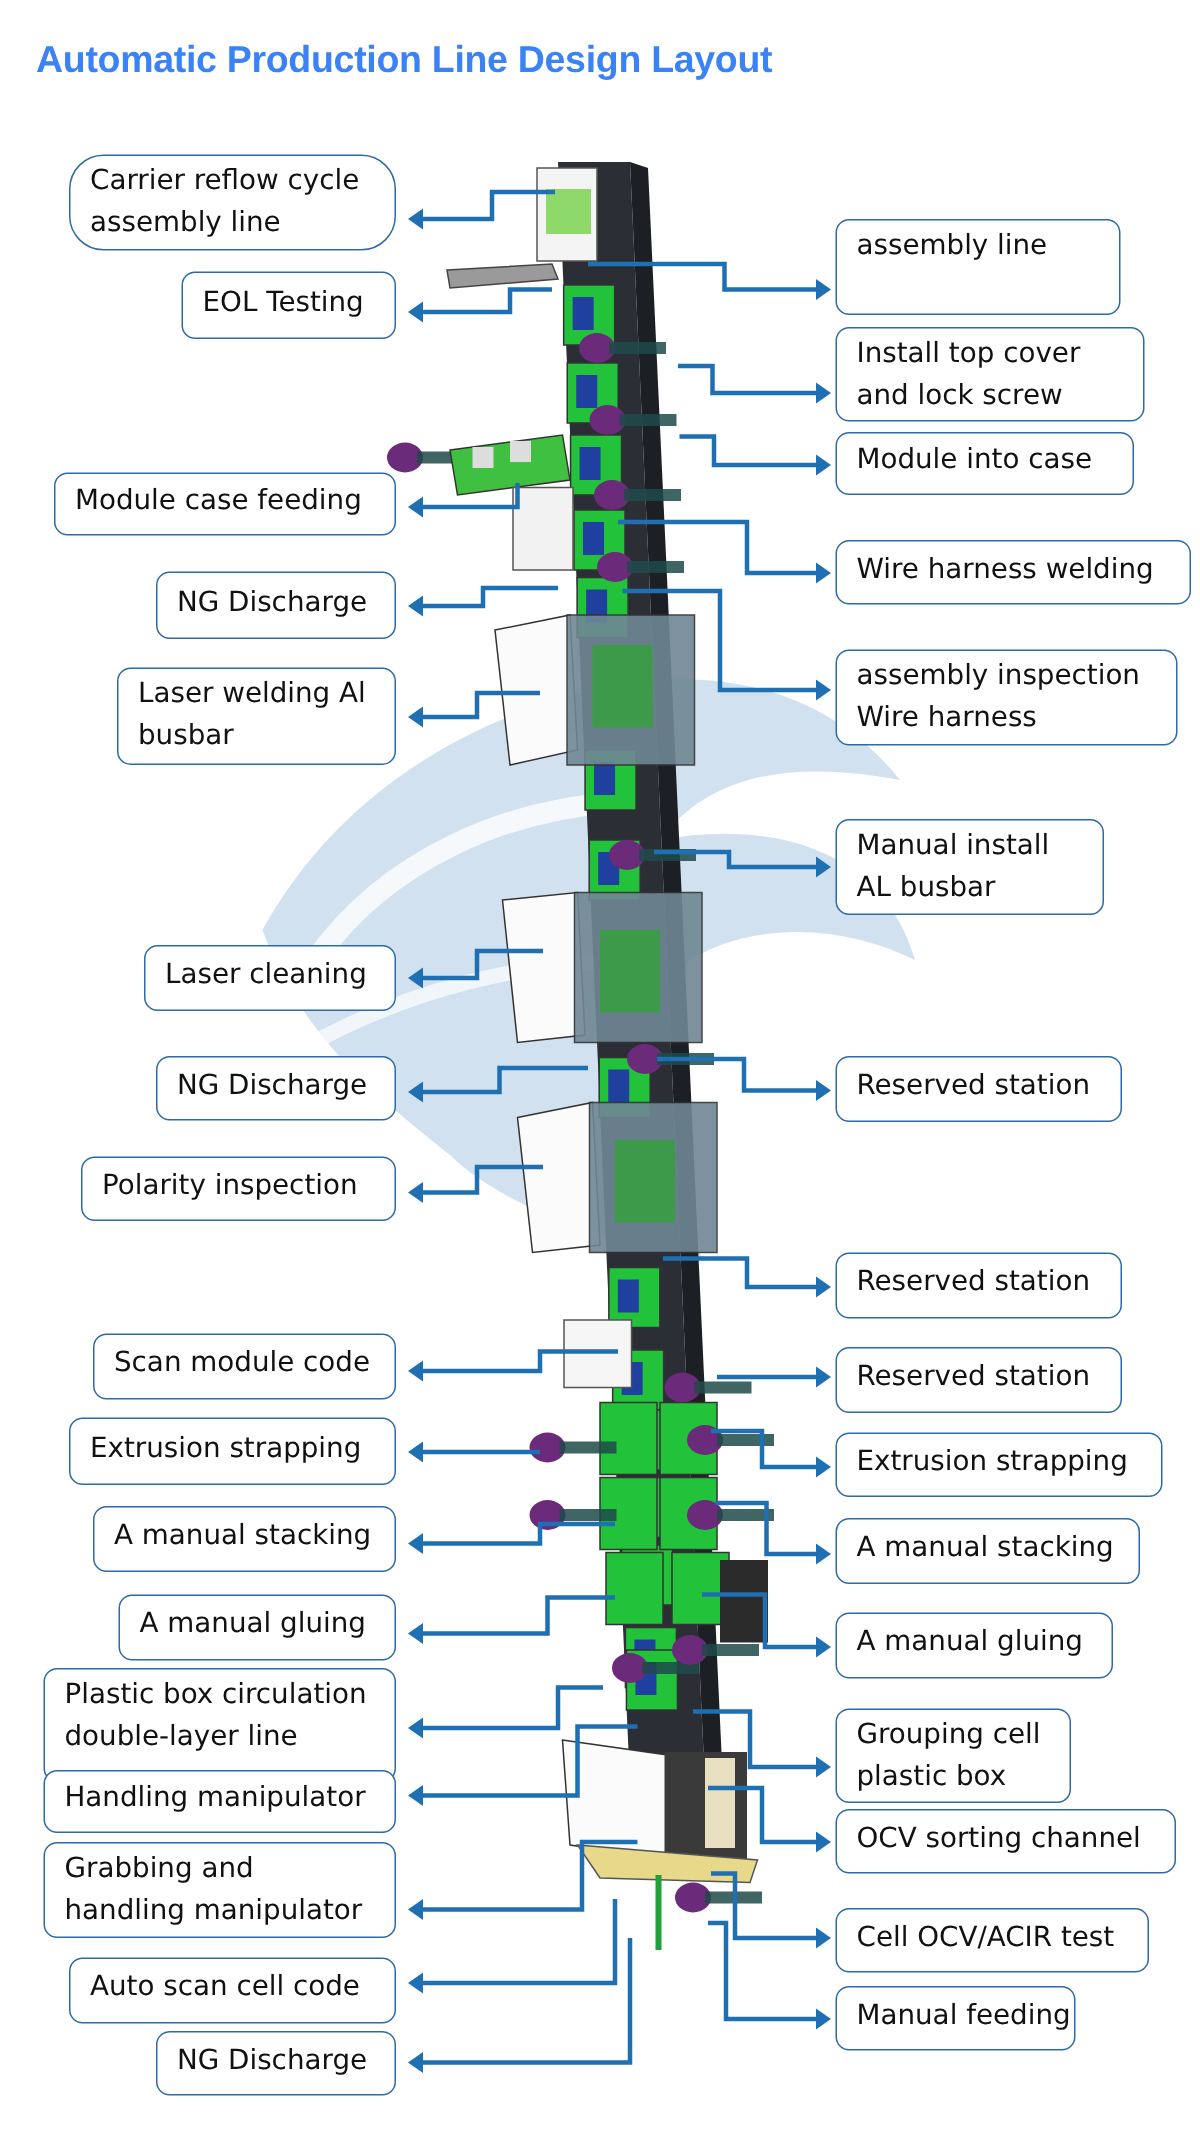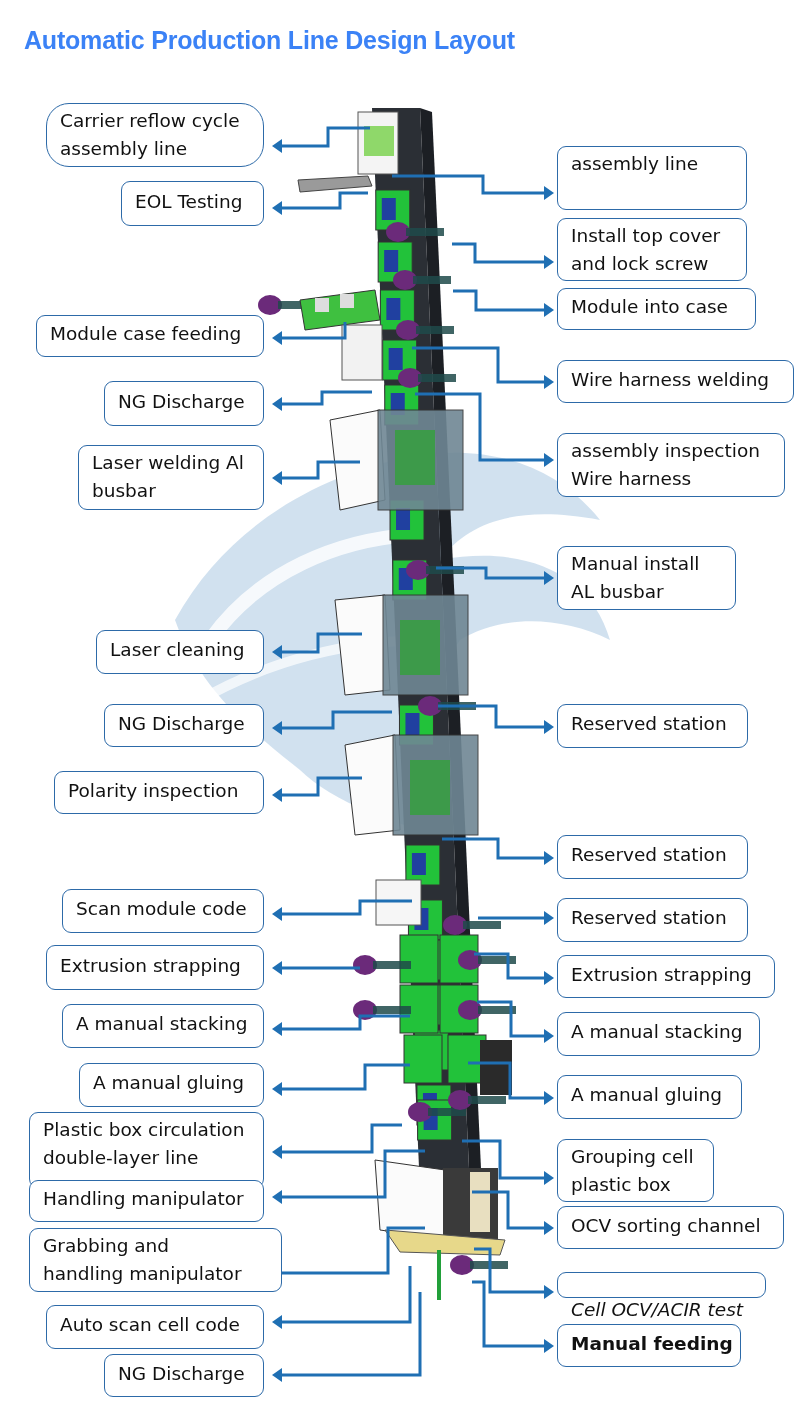--- a/index.html
+++ b/index.html
@@ -315,36 +315,36 @@
     <div class="label" style="left: 79px; top: 1063px; width: 185px; height: 44px; line-height: 34px; padding-top: 2px;">
       <div>A manual gluing</div>
     </div>
     <div class="label" style="left: 29px; top: 1112px; width: 235px; height: 76px;">
       <div>Plastic box circulation</div>
       <div>double-layer line</div>
     </div>
     <div class="label" style="left: 29px; top: 1180px; width: 235px; height: 42px; line-height: 32px; padding-top: 2px;">
       <div>Handling manipulator</div>
     </div>
-    <div class="label" style="left: 29px; top: 1228px; width: 253px; height: 64px;">
+    <div class="label" style="left: 29px; top: 1228px; width: 235px; height: 64px;">
       <div>Grabbing and</div>
       <div>handling manipulator</div>
     </div>
     <div class="label" style="left: 46px; top: 1305px; width: 218px; height: 44px; line-height: 34px; padding-top: 2px;">
       <div>Auto scan cell code</div>
     </div>
     <div class="label" style="left: 104px; top: 1354px; width: 160px; height: 43px; line-height: 33px; padding-top: 2px;">
       <div>NG Discharge</div>
     </div>
   </div>
 <div id="right-labels">
     <div class="label" style="left: 557px; top: 146px; width: 190px; height: 64px;">
       <div>assembly line</div>
     </div>
-    <div class="label" style="left: 557px; top: 218px; width: 190px; height: 63px;">
+    <div class="label" style="left: 557px; top: 218px; width: 206px; height: 63px;">
       <div>Install top cover</div>
       <div>and lock screw</div>
     </div>
     <div class="label" style="left: 557px; top: 288px; width: 199px; height: 42px; line-height: 32px; padding-top: 2px;">
       <div>Module into case</div>
     </div>
     <div class="label" style="left: 557px; top: 360px; width: 237px; height: 43px; line-height: 33px; padding-top: 2px;">
       <div>Wire harness welding</div>
     </div>
     <div class="label" style="left: 557px; top: 433px; width: 228px; height: 64px;">
@@ -373,19 +373,19 @@
     <div class="label" style="left: 557px; top: 1075px; width: 185px; height: 44px; line-height: 34px; padding-top: 2px;">
       <div>A manual gluing</div>
     </div>
     <div class="label" style="left: 557px; top: 1139px; width: 157px; height: 63px;">
       <div>Grouping cell</div>
       <div>plastic box</div>
     </div>
     <div class="label" style="left: 557px; top: 1206px; width: 227px; height: 43px; line-height: 33px; padding-top: 2px;">
       <div>OCV sorting channel</div>
     </div>
-    <div class="label" style="left: 557px; top: 1272px; width: 209px; height: 26px; line-height: 33px; padding-top: 20px; font-style: italic;">
+    <div class="label" style="left: 557px; top: 1272px; width: 209px; height: 43px; line-height: 33px; padding-top: 2px;">
       <div>Cell OCV/ACIR test</div>
     </div>
-    <div class="label" style="left: 557px; top: 1324px; width: 184px; height: 43px; line-height: 33px; padding-top: 2px; font-weight: bold;">
+    <div class="label" style="left: 557px; top: 1324px; width: 160px; height: 43px; line-height: 33px; padding-top: 2px;">
       <div>Manual feeding</div>
     </div>
   </div>
 
 </body></html>

